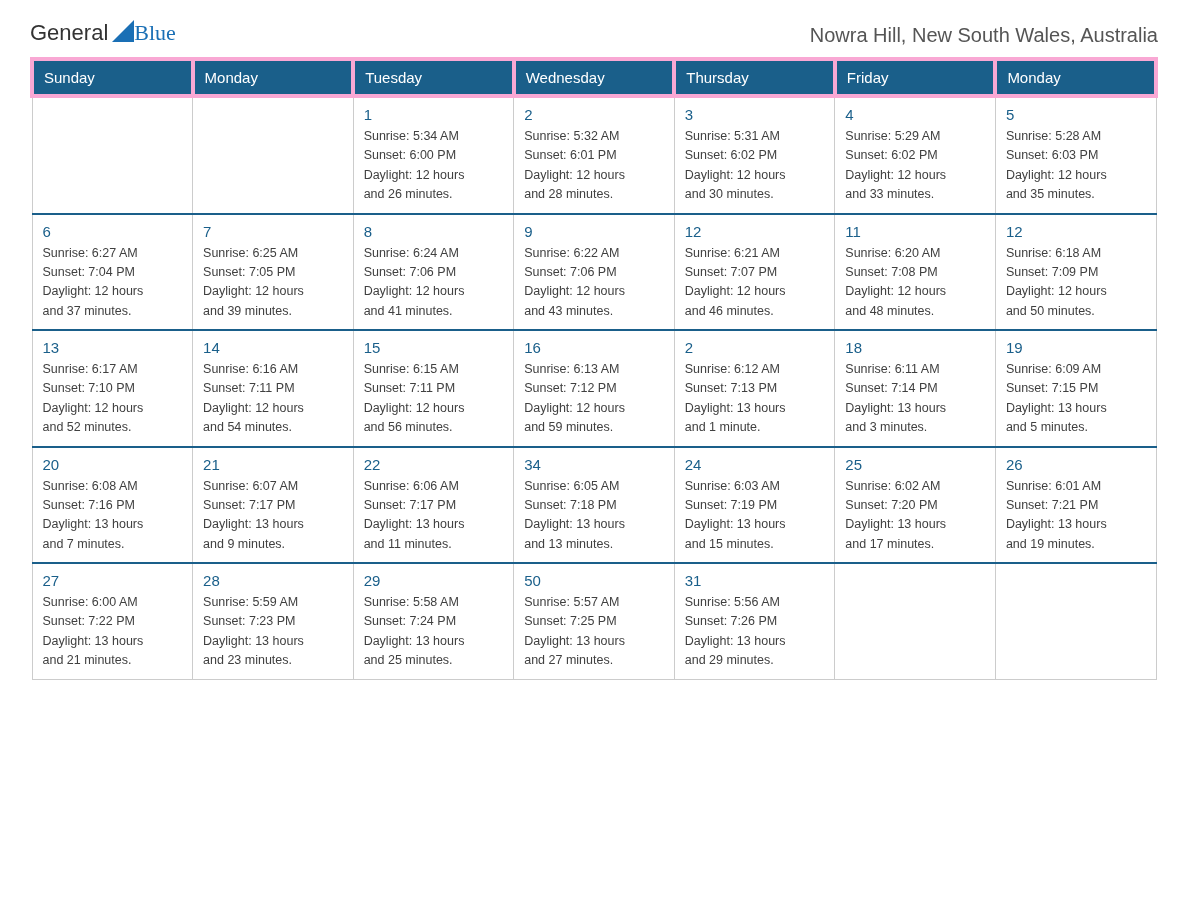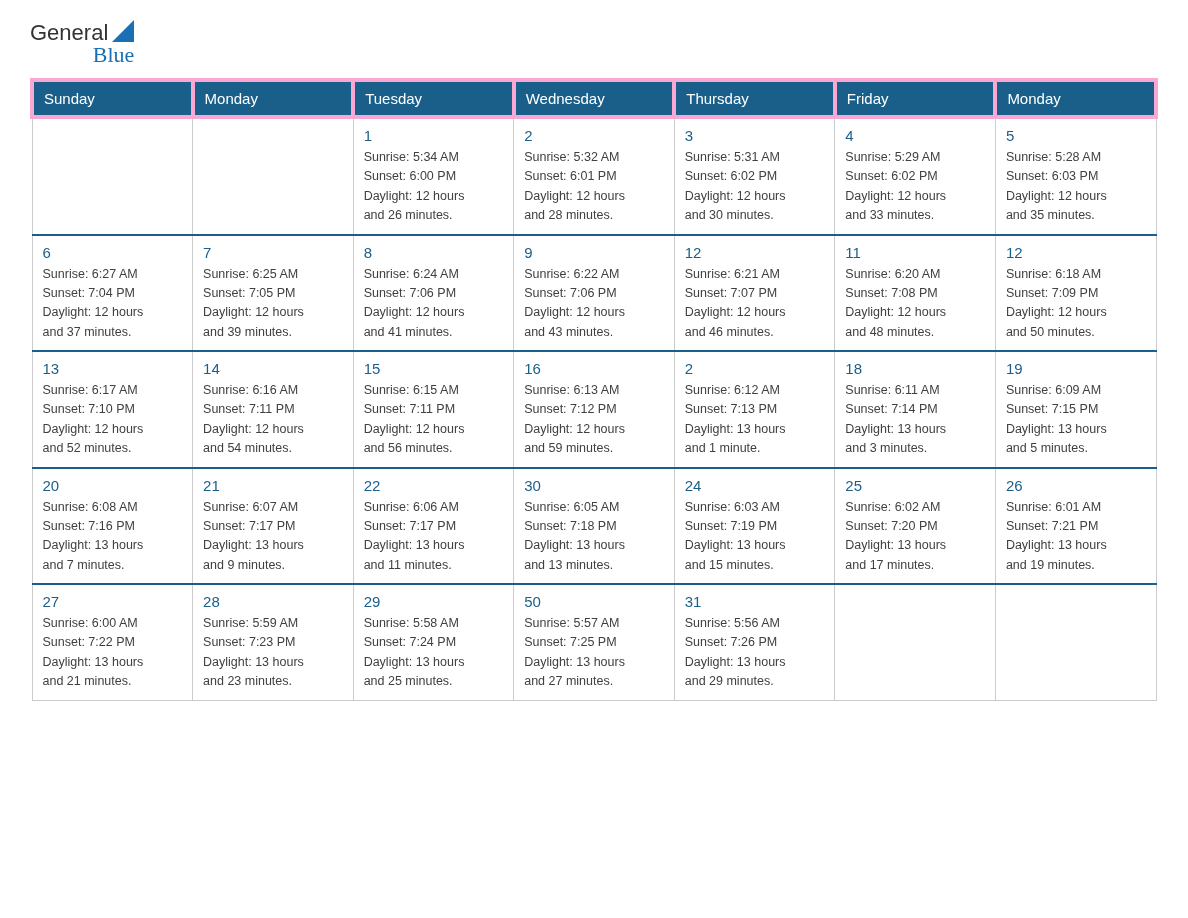--- a/index.html
+++ b/index.html
@@ -85,33 +85,34 @@
     }
     .row-separator td {
       border-top: 2px solid #1a5f8a;
     }
   </style>
 </head>
 <body>
 
 <div class="header-area">
   <div class="logo">
-    <div style="display:flex; flex-direction:column; align-items:flex-end;">
+    <div style="display:flex; flex-direction:row; align-items:flex-end;">
       <div style="display:flex; align-items:center;">
         <span class="logo-text-general">General</span>
         <div style="display:inline-block; margin-left:4px; margin-bottom:0px;">
           <svg width="22" height="22" viewBox="0 0 22 22">
             <polygon points="0,22 22,22 22,0" fill="#1a6fb5"></polygon>
           </svg>
         </div>
       </div>
       <span class="logo-text-blue" style="margin-top:-4px;">Blue</span>
     </div>
   </div>
   <div class="title-area">
+    <div class="location-title">Nowra Hill, New South Wales, Australia</div>
   </div>
 </div>
 
 <table class="calendar-table">
   <thead>
     <tr>
     <th>Sunday</th>
         <th>Monday</th>
         <th>Tuesday</th>
         <th>Wednesday</th>
@@ -212,21 +213,21 @@
         </td>
         <td>
           <div class="day-number">21</div>
           <div class="day-info">Sunrise: 6:07 AM<br>Sunset: 7:17 PM<br>Daylight: 13 hours<br>and 9 minutes.</div>
         </td>
         <td>
           <div class="day-number">22</div>
           <div class="day-info">Sunrise: 6:06 AM<br>Sunset: 7:17 PM<br>Daylight: 13 hours<br>and 11 minutes.</div>
         </td>
         <td>
-          <div class="day-number">30</div>
+          <div class="day-number">34</div>
           <div class="day-info">Sunrise: 6:05 AM<br>Sunset: 7:18 PM<br>Daylight: 13 hours<br>and 13 minutes.</div>
         </td>
         <td>
           <div class="day-number">24</div>
           <div class="day-info">Sunrise: 6:03 AM<br>Sunset: 7:19 PM<br>Daylight: 13 hours<br>and 15 minutes.</div>
         </td>
         <td>
           <div class="day-number">25</div>
           <div class="day-info">Sunrise: 6:02 AM<br>Sunset: 7:20 PM<br>Daylight: 13 hours<br>and 17 minutes.</div>
         </td>

